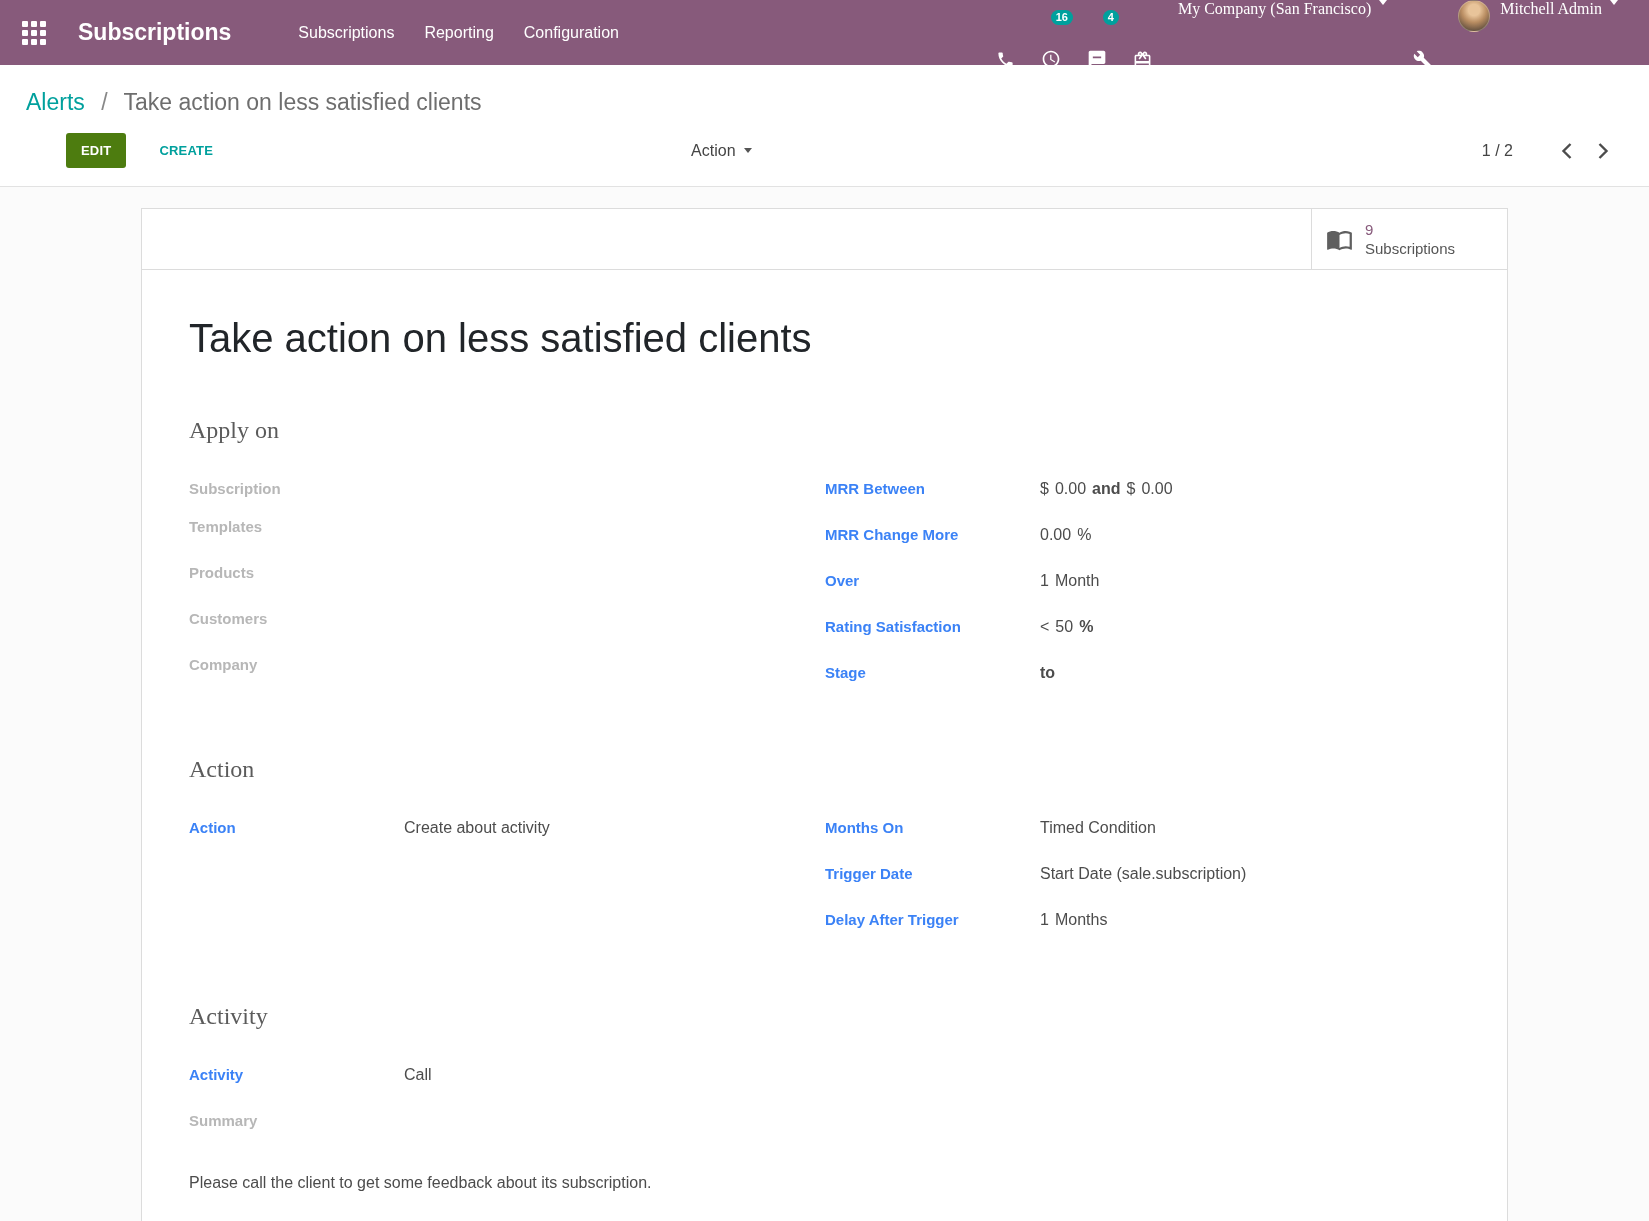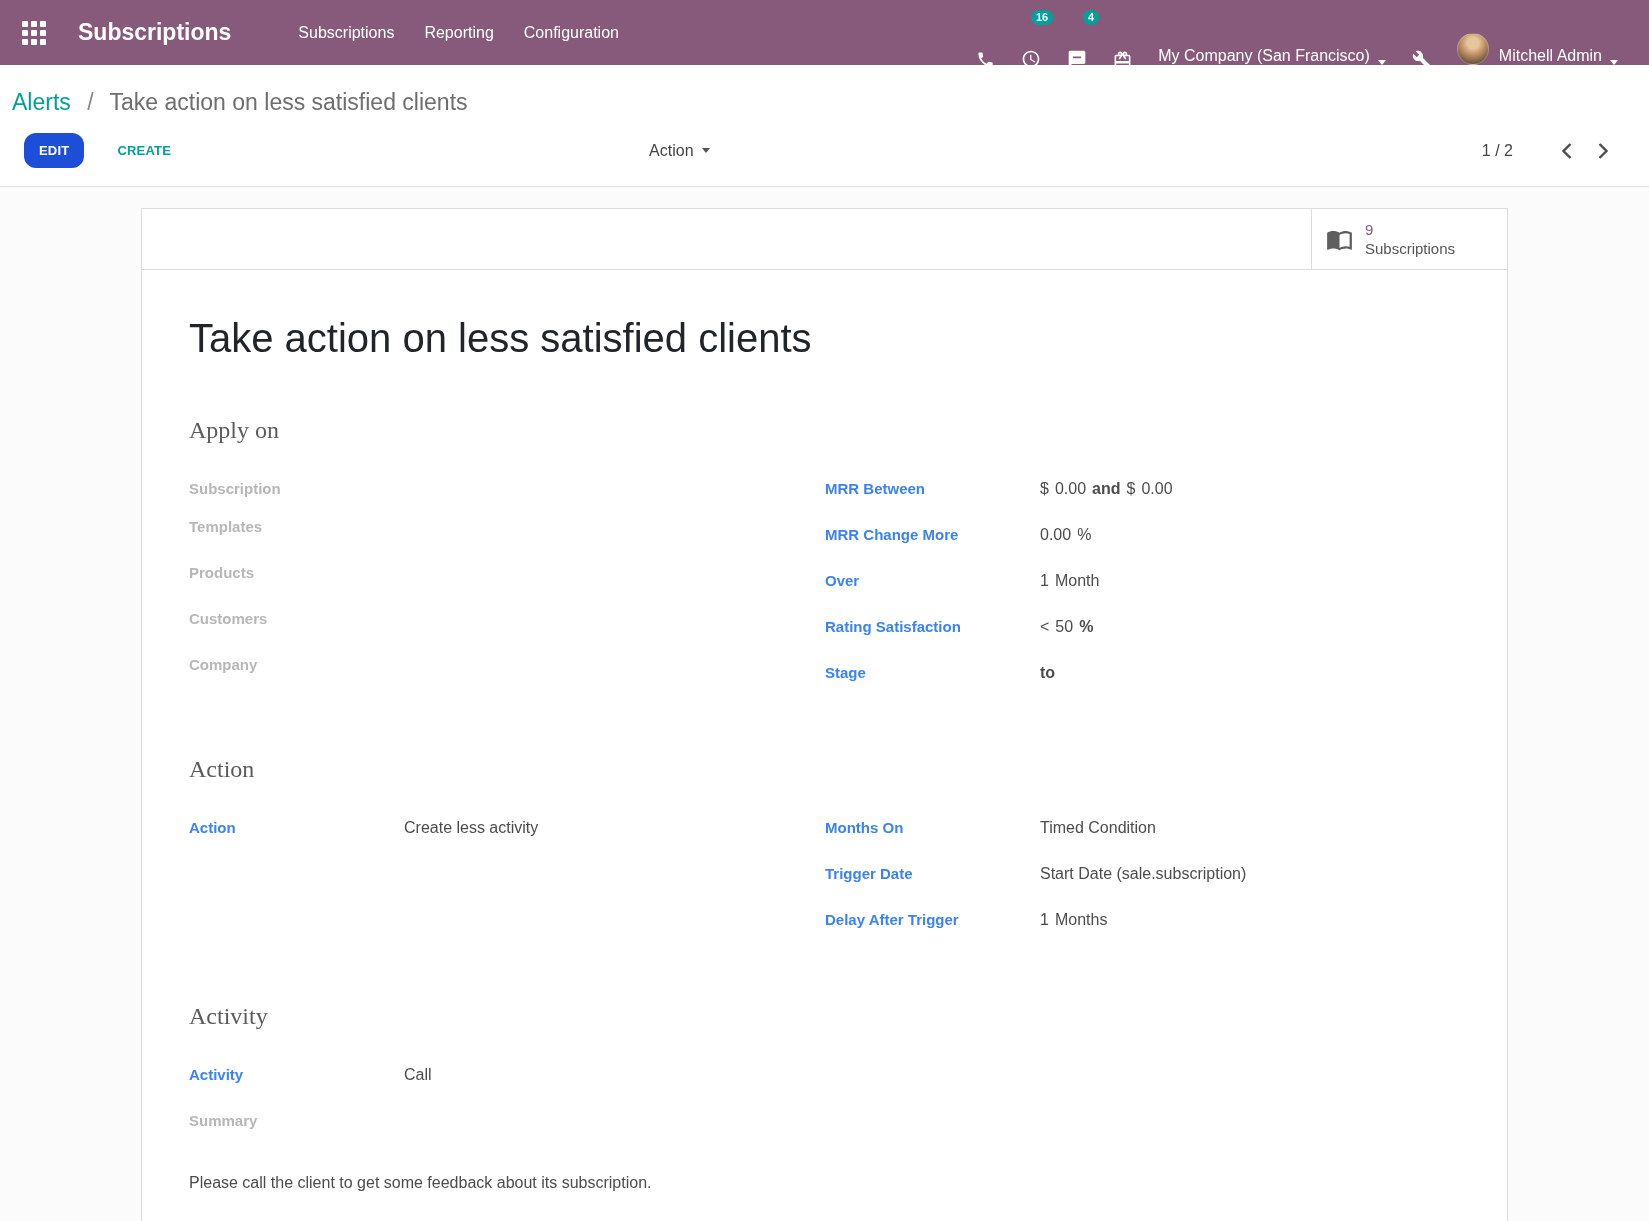--- a/index.html
+++ b/index.html
@@ -23,38 +23,38 @@
   .nav-menus { display:flex; margin-left:52px; height:65px; align-items:center; }
   .nav-item { color:#fff; font-size:16px; padding:0 15px; line-height:65px; cursor:pointer; text-decoration:none; }
   .nav-right { margin-left:auto; display:flex; align-items:center; }
   .nav-icon-btn { position:relative; height:72px; padding:0 13px; display:flex; align-items:flex-end; }
   .nav-icon-btn svg { display:block; }
   .nav-badge {
     position:absolute; top:13px; right:1px;
     background:#00A09D; color:#fff; font-size:11px; font-weight:bold;
     border-radius:9px; padding:1px 5px; line-height:13px;
   }
-  .company-switcher, .user-menu { display:flex; align-items:flex-end; height:65px; padding:0 13px; color:#fff; font-size:16px; }
+  .company-switcher, .user-menu { display:flex; align-items:flex-start; height:65px; padding:0 13px; color:#fff; font-size:16px;font-family:Liberation Serif, serif; }
   .caret-down { width:0; height:0; border-left:4px solid transparent; border-right:4px solid transparent; border-top:5px solid #fff; margin-left:8px; }
   .avatar {
     width:32px; height:32px; border-radius:50%; margin-right:10px; flex:0 0 32px;
     background: radial-gradient(circle at 50% 30%, #e8c49a 22%, #b98d62 48%, #6d5743 78%, #46382c 100%);
     border:1px solid rgba(255,255,255,.25);
   }
 
   
-  .breadcrumb { padding:24px 0 2px 12px; font-size:23px; }
+  .breadcrumb { padding:24px 0 2px 26px; font-size:23px; }
   .breadcrumb a { color:#00A09D; text-decoration:none; cursor:pointer; }
   .breadcrumb .sep { color:#888; margin:0 10px; }
   .breadcrumb .current { color:#6e6e6e; }
 
   .control-panel { display:flex; align-items:center; padding:15px 28px 18px 24px; border-bottom:1px solid #e2e2e2; }
   .btn-edit {
-    background:#1d4ed8; color:#fff; font-size:13px; font-weight:bold;
-    padding:10px 15px; border-radius:12px; letter-spacing:.2px;
+    background:#4d7c0f; color:#fff; font-size:13px; font-weight:bold;
+    padding:10px 15px; border-radius:3px; letter-spacing:.2px;margin-left:42px;
   }
   .btn-create { color:#00A09D; font-size:13px; font-weight:bold; margin-left:33px; letter-spacing:.2px;text-align:right; }
   .action-dropdown { margin-left:478px; display:flex; align-items:center; font-size:16px; color:#444; }
   .action-dropdown .caret-down { border-top-color:#555; }
   .pager { margin-left:auto; display:flex; align-items:center; }
   .pager-value { font-size:16px; color:#444; margin-right:36px; }
   .pager-btn { padding:4px 12px; }
   .pager-btn svg { display:block; }
 
   
@@ -267,21 +267,21 @@
         </div>
       </section>
 
       <section class="section">
         <h2 class="section-heading">Action</h2>
         <div class="two-col">
           <div>
             <div class="field-row">
               <span class="o_label">Action</span>
               <span class="field-value">
-                <span>Create less activity</span>
+                <span>Create about activity</span>
               </span>
             </div>
           </div>
           <div>
             <div class="field-row">
               <span class="o_label">Months On</span>
               <span class="field-value">
                 <span>Timed Condition</span>
               </span>
             </div>

